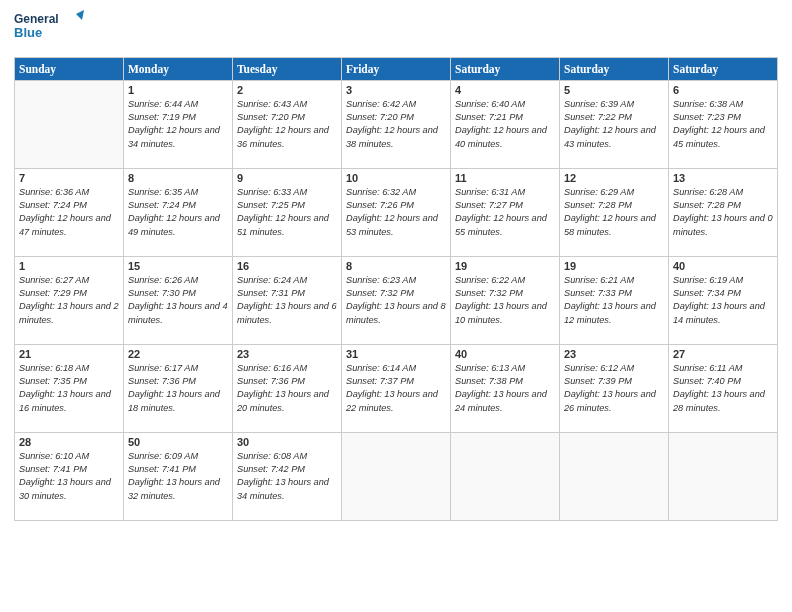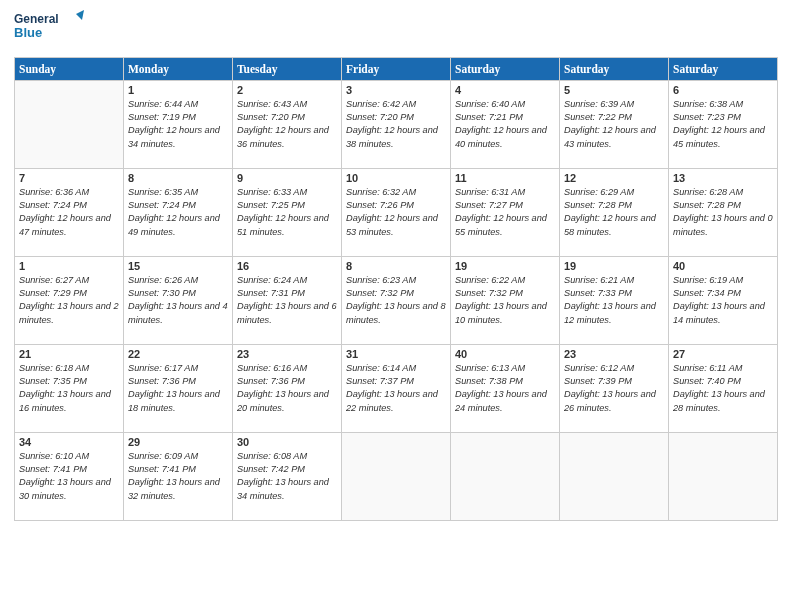--- a/index.html
+++ b/index.html
@@ -220,25 +220,25 @@
             <span class="day-number">23</span>
             <div class="day-info">Sunrise: 6:12 AM<br>Sunset: 7:39 PM<br>Daylight: 13 hours and 26 minutes.</div>
           </td>
           <td>
             <span class="day-number">27</span>
             <div class="day-info">Sunrise: 6:11 AM<br>Sunset: 7:40 PM<br>Daylight: 13 hours and 28 minutes.</div>
           </td>
         </tr>
         <tr>
           <td>
-            <span class="day-number">34</span>
+            <span class="day-number">28</span>
             <div class="day-info">Sunrise: 6:10 AM<br>Sunset: 7:41 PM<br>Daylight: 13 hours and 30 minutes.</div>
           </td>
           <td>
-            <span class="day-number">29</span>
+            <span class="day-number">50</span>
             <div class="day-info">Sunrise: 6:09 AM<br>Sunset: 7:41 PM<br>Daylight: 13 hours and 32 minutes.</div>
           </td>
           <td>
             <span class="day-number">30</span>
             <div class="day-info">Sunrise: 6:08 AM<br>Sunset: 7:42 PM<br>Daylight: 13 hours and 34 minutes.</div>
           </td>
           <td class="empty"></td>
           <td class="empty"></td>
           <td class="empty"></td>
           <td class="empty"></td>

